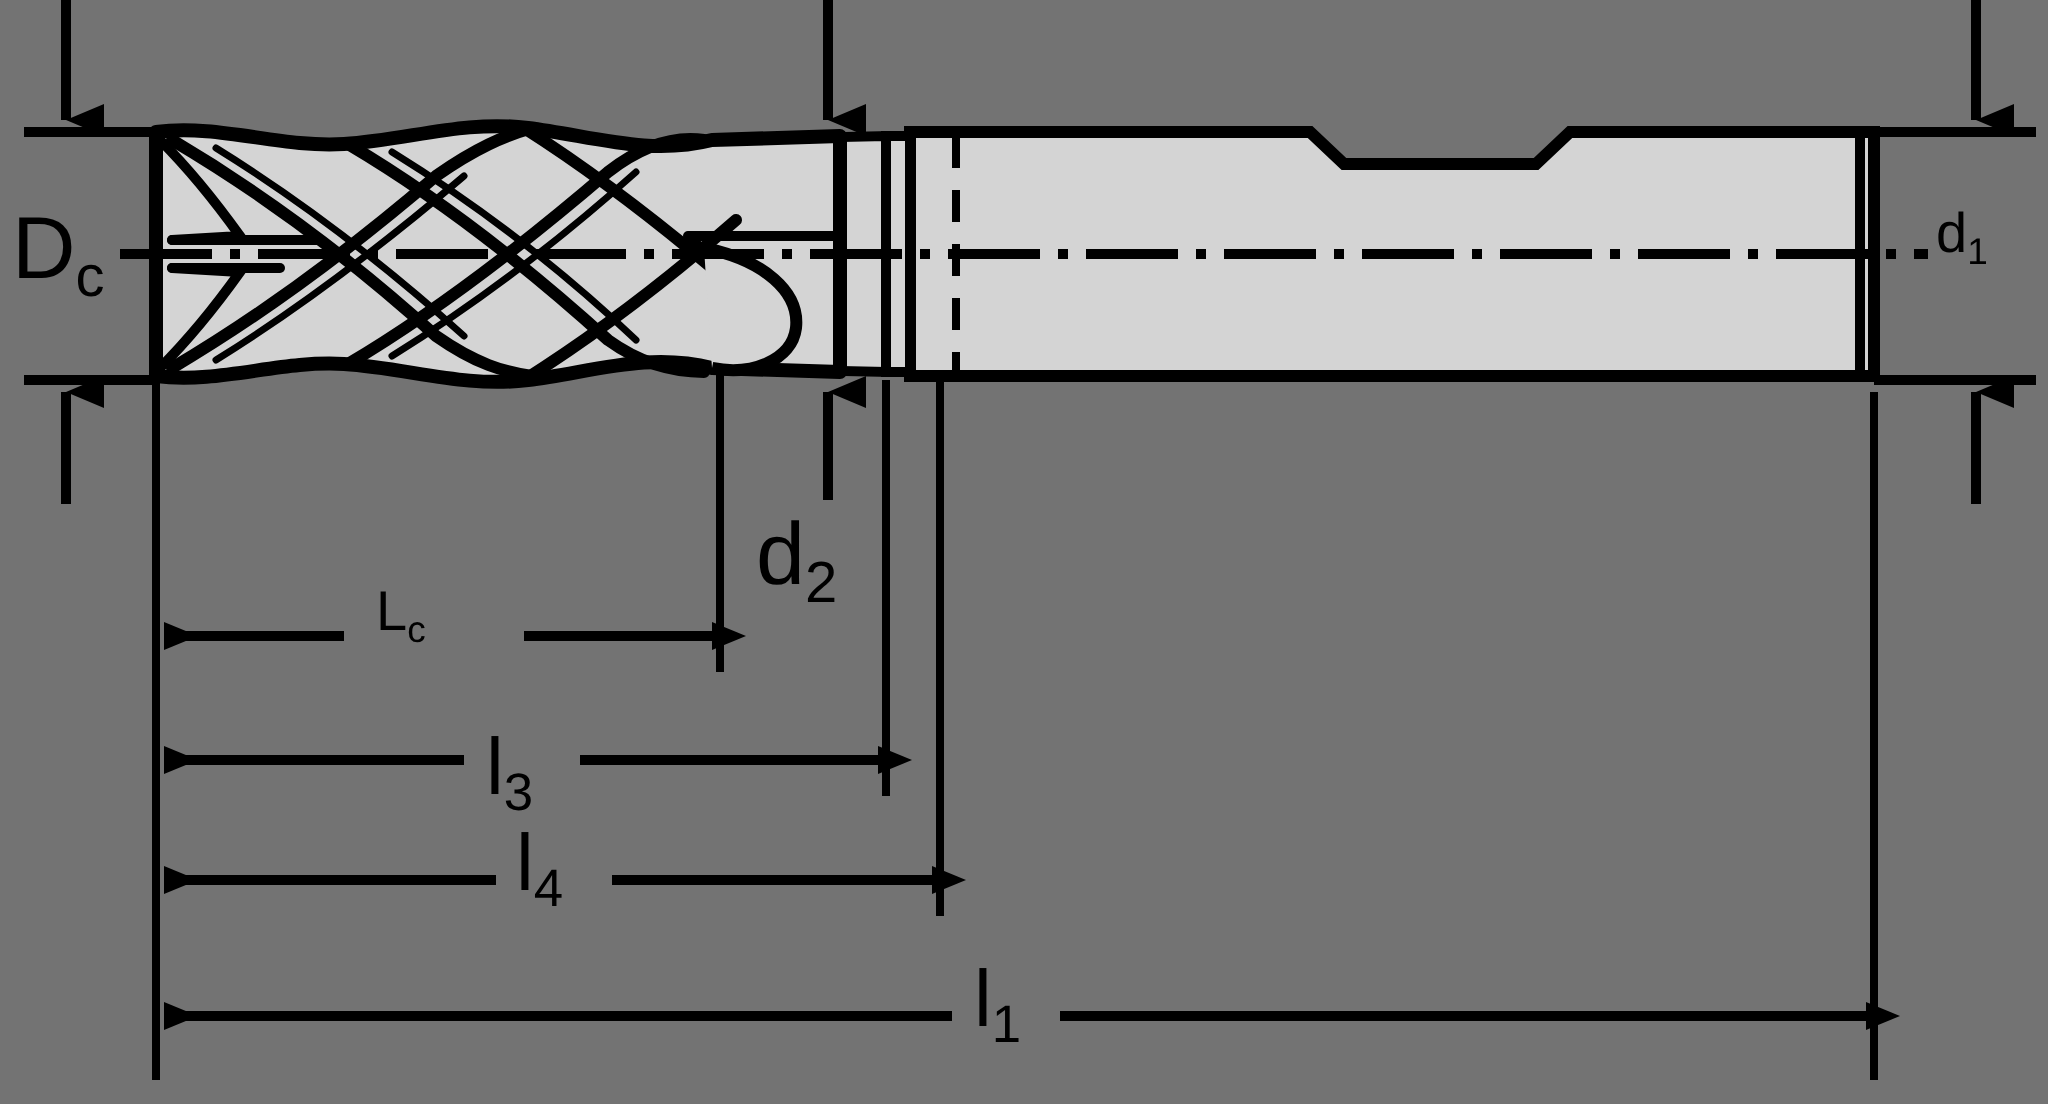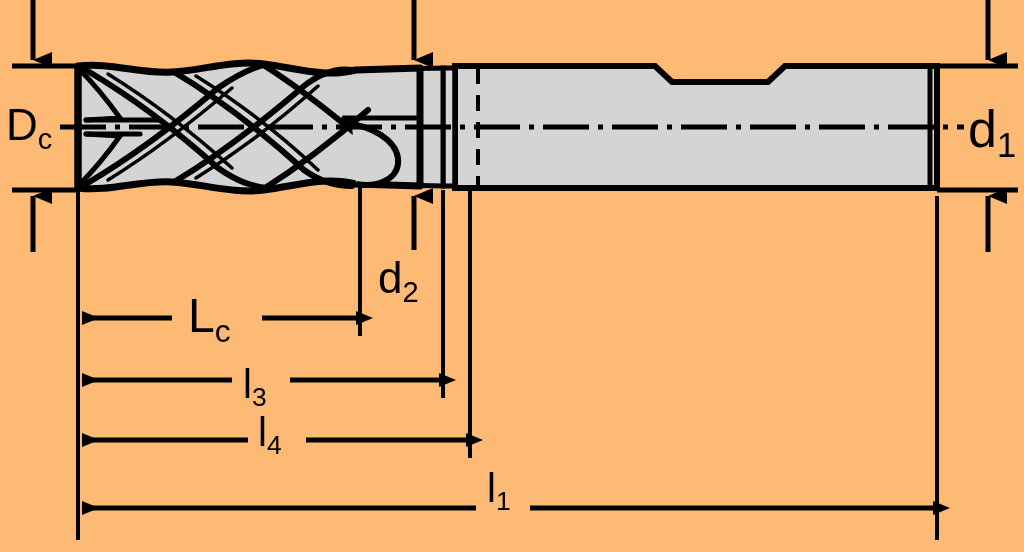--- a/index.html
+++ b/index.html
@@ -4,21 +4,21 @@
 <style>
   html, body {
     margin: 0;
     padding: 0;
     background: #ffffff;
   }
   #stage {
     position: relative;
     width: 1024px;
     height: 552px;
-    background: #fdba74;
+    background: #737373;
     overflow: hidden;
     font-family: "Liberation Sans", sans-serif;
   }
   #drawing {
     position: absolute;
     left: 0;
     top: 0;
     width: 1024px;
     height: 552px;
   }
@@ -33,26 +33,26 @@
   }
   .lbl .sub {
     font-size: 0.66em;
     vertical-align: baseline;
     position: relative;
     top: 0.30em;
     letter-spacing: 0;
   }
   
   #label-dc   { left: 6px;   top: 103px; font-size: 44px; }
-  #label-d1   { left: 968px; top: 103px; font-size: 52px; }
+  #label-d1   { left: 968px; top: 103px; font-size: 28px; }
   #label-d2   { left: 378px; top: 256px; font-size: 44px; }
-  #label-lc   { left: 188px; top: 292px; font-size: 48px; text-align: right; }
+  #label-lc   { left: 188px; top: 292px; font-size: 28px; text-align: right; }
   #label-l3   { left: 243px; top: 364px; font-size: 40px; }
   #label-l4   { left: 258px; top: 412px; font-size: 40px; text-align: center; }
-  #label-l1   { left: 487px; top: 468px; font-size: 40px; }
+  #label-l1   { left: 487px; top: 480px; font-size: 40px; }
 </style>
 </head>
 <body>
 
 <div id="stage">
 
   <svg id="drawing" viewBox="0 0 1024 552">
     <defs>
       <marker id="arrL" markerWidth="18" markerHeight="14" refX="17" refY="7" orient="auto" markerUnits="userSpaceOnUse">
         <path d="M17,0 L17,14 L0,7 Z" fill="#000"></path>

